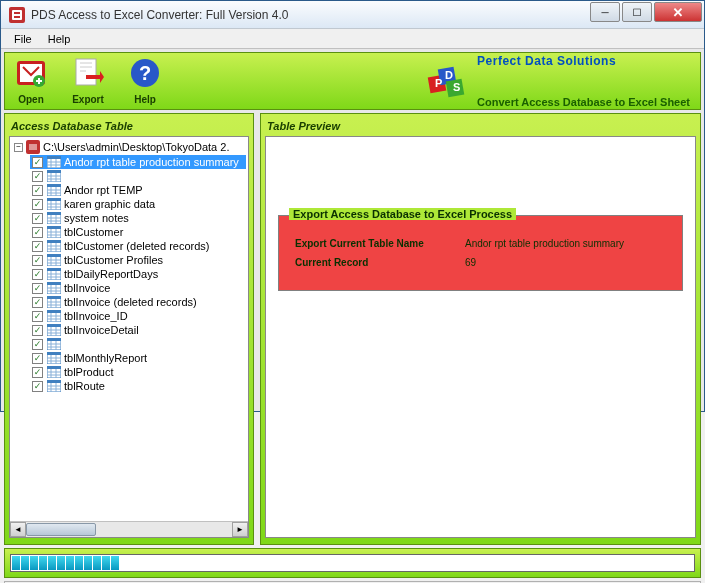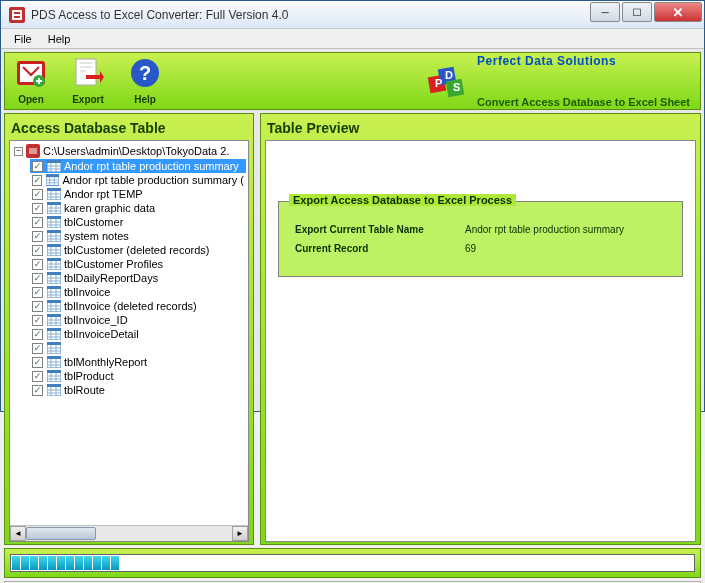--- a/index.html
+++ b/index.html
@@ -25,40 +25,40 @@
 
 .brand { margin-left: auto; text-align: left; display: flex; align-items: center; }
 .brand .logo { width: 42px; height: 42px; margin-right: 10px; }
 .brand .name { font-size: 12px; font-weight: bold; color: #0050c0; letter-spacing: 0.5px; }
 .brand .sub { font-size: 11px; color: #1a6000; font-weight: bold; margin-top: 28px; }
 
 .main { display: flex; margin: 3px; gap: 6px; height: 432px; }
 .panel { background: linear-gradient(#c8f050, #7fd818); border: 1px solid #5a9010; padding: 4px; }
 .panel.left { width: 250px; }
 .panel.right { flex: 1; }
-.panel-title { font-size: 14px; font-weight: bold; color: #1a4000; padding: 2px 2px 4px; }
+.panel-title { font-size: 11px; font-weight: bold; color: #1a4000; padding: 2px 2px 4px; font-style: italic; }
 .panel-inner { background: white; border: 1px solid #888; height: 402px; overflow: hidden; position: relative; }
 
 .tree { padding: 2px; font-size: 11px; }
 .tree-root { display: flex; align-items: center; padding: 1px 2px; white-space: nowrap; }
 .tree-root .expander { width: 9px; height: 9px; border: 1px solid #888; display: inline-flex; align-items: center; justify-content: center; font-size: 8px; margin-right: 3px; line-height: 1; }
 .tree-items { margin-left: 18px; }
 .tree-item { display: flex; align-items: center; padding: 1px 2px; white-space: nowrap; cursor: pointer; }
 .tree-item.selected { background: #3399ff; color: white; }
 .tree-item .tick { width: 11px; height: 11px; border: 1px solid #808080; margin-right: 4px; display: inline-flex; align-items: center; justify-content: center; background: white; }
 .tree-item .tick::after { content: "✓"; font-size: 9px; color: #2a7a2a; }
 .tree-item .ticon { width: 14px; height: 12px; margin-right: 3px; }
 
 .hscroll { position: absolute; bottom: 0; left: 0; right: 0; height: 16px; background: #e8e8e8; border-top: 1px solid #c0c0c0; display: flex; }
 .hscroll .btn { width: 16px; height: 15px; background: linear-gradient(#f0f0f0, #d0d0d0); border: 1px solid #a0a0a0; display: flex; align-items: center; justify-content: center; font-size: 8px; }
 .hscroll .track { flex: 1; position: relative; }
 .hscroll .thumb { position: absolute; left: 0; top: 1px; width: 70px; height: 13px; background: linear-gradient(#e0e8f0, #b8c8d8); border: 1px solid #8898a8; border-radius: 2px; }
 
 .preview-content { padding: 60px 12px 12px; }
-.fieldset { border: 1px solid #808080; padding: 14px 16px; position: relative; background: #bef264; }
+.fieldset { border: 1px solid #808080; padding: 14px 16px; position: relative; background: #ef4444; margin-top: 18px; }
 .fieldset .legend { position: absolute; top: -8px; left: 10px; background: #aee838; padding: 0 4px; font-size: 11px; font-weight: bold; color: #0a3000; }
 .frow { display: flex; margin: 8px 0; font-size: 10px; }
 .frow .lbl { width: 170px; font-weight: bold; color: #0a3000; }
 .frow .val { color: #0a3000; }
 
 .progress-wrap { margin: 3px; padding: 5px; background: linear-gradient(#c8f050, #7fd818); border: 1px solid #5a9010; }
 .progress { height: 18px; background: white; border: 1px solid #666; display: flex; align-items: center; padding: 1px; gap: 1px; }
 .progress .seg { width: 8px; height: 14px; background: linear-gradient(#40d8f0, #0898c0); }
 
 .status { margin: 3px; padding: 4px 8px; background: #f0f0f0; border: 1px solid #b0b0b0; font-size: 11px; font-weight: bold; }
@@ -153,21 +153,20 @@
                 </svg>
                 <span>Andor rpt table production summary</span>
               </div>
               <div class="tree-item">
                 <span class="tick"></span>
                 <svg class="ticon" viewBox="0 0 14 12">
                   <rect width="14" height="12" fill="#fff" stroke="#4080c0"></rect>
                   <rect width="14" height="3" fill="#4080c0"></rect>
                   <path d="M0 6h14M0 9h14M4 3v9M9 3v9" stroke="#88b0d8"></path>
                 </svg>
-                <span>Andor rpt table production summary (</span>
               </div>
               <div class="tree-item">
                 <span class="tick"></span>
                 <svg class="ticon" viewBox="0 0 14 12">
                   <rect width="14" height="12" fill="#fff" stroke="#4080c0"></rect>
                   <rect width="14" height="3" fill="#4080c0"></rect>
                   <path d="M0 6h14M0 9h14M4 3v9M9 3v9" stroke="#88b0d8"></path>
                 </svg>
                 <span>Andor rpt TEMP</span>
               </div>
@@ -180,30 +179,30 @@
                 </svg>
                 <span>karen graphic data</span>
               </div>
               <div class="tree-item">
                 <span class="tick"></span>
                 <svg class="ticon" viewBox="0 0 14 12">
                   <rect width="14" height="12" fill="#fff" stroke="#4080c0"></rect>
                   <rect width="14" height="3" fill="#4080c0"></rect>
                   <path d="M0 6h14M0 9h14M4 3v9M9 3v9" stroke="#88b0d8"></path>
                 </svg>
+                <span>system notes</span>
+              </div>
+              <div class="tree-item">
+                <span class="tick"></span>
+                <svg class="ticon" viewBox="0 0 14 12">
+                  <rect width="14" height="12" fill="#fff" stroke="#4080c0"></rect>
+                  <rect width="14" height="3" fill="#4080c0"></rect>
+                  <path d="M0 6h14M0 9h14M4 3v9M9 3v9" stroke="#88b0d8"></path>
+                </svg>
                 <span>tblCustomer</span>
-              </div>
-              <div class="tree-item">
-                <span class="tick"></span>
-                <svg class="ticon" viewBox="0 0 14 12">
-                  <rect width="14" height="12" fill="#fff" stroke="#4080c0"></rect>
-                  <rect width="14" height="3" fill="#4080c0"></rect>
-                  <path d="M0 6h14M0 9h14M4 3v9M9 3v9" stroke="#88b0d8"></path>
-                </svg>
-                <span>system notes</span>
               </div>
               <div class="tree-item">
                 <span class="tick"></span>
                 <svg class="ticon" viewBox="0 0 14 12">
                   <rect width="14" height="12" fill="#fff" stroke="#4080c0"></rect>
                   <rect width="14" height="3" fill="#4080c0"></rect>
                   <path d="M0 6h14M0 9h14M4 3v9M9 3v9" stroke="#88b0d8"></path>
                 </svg>
                 <span>tblCustomer (deleted records)</span>
               </div>

